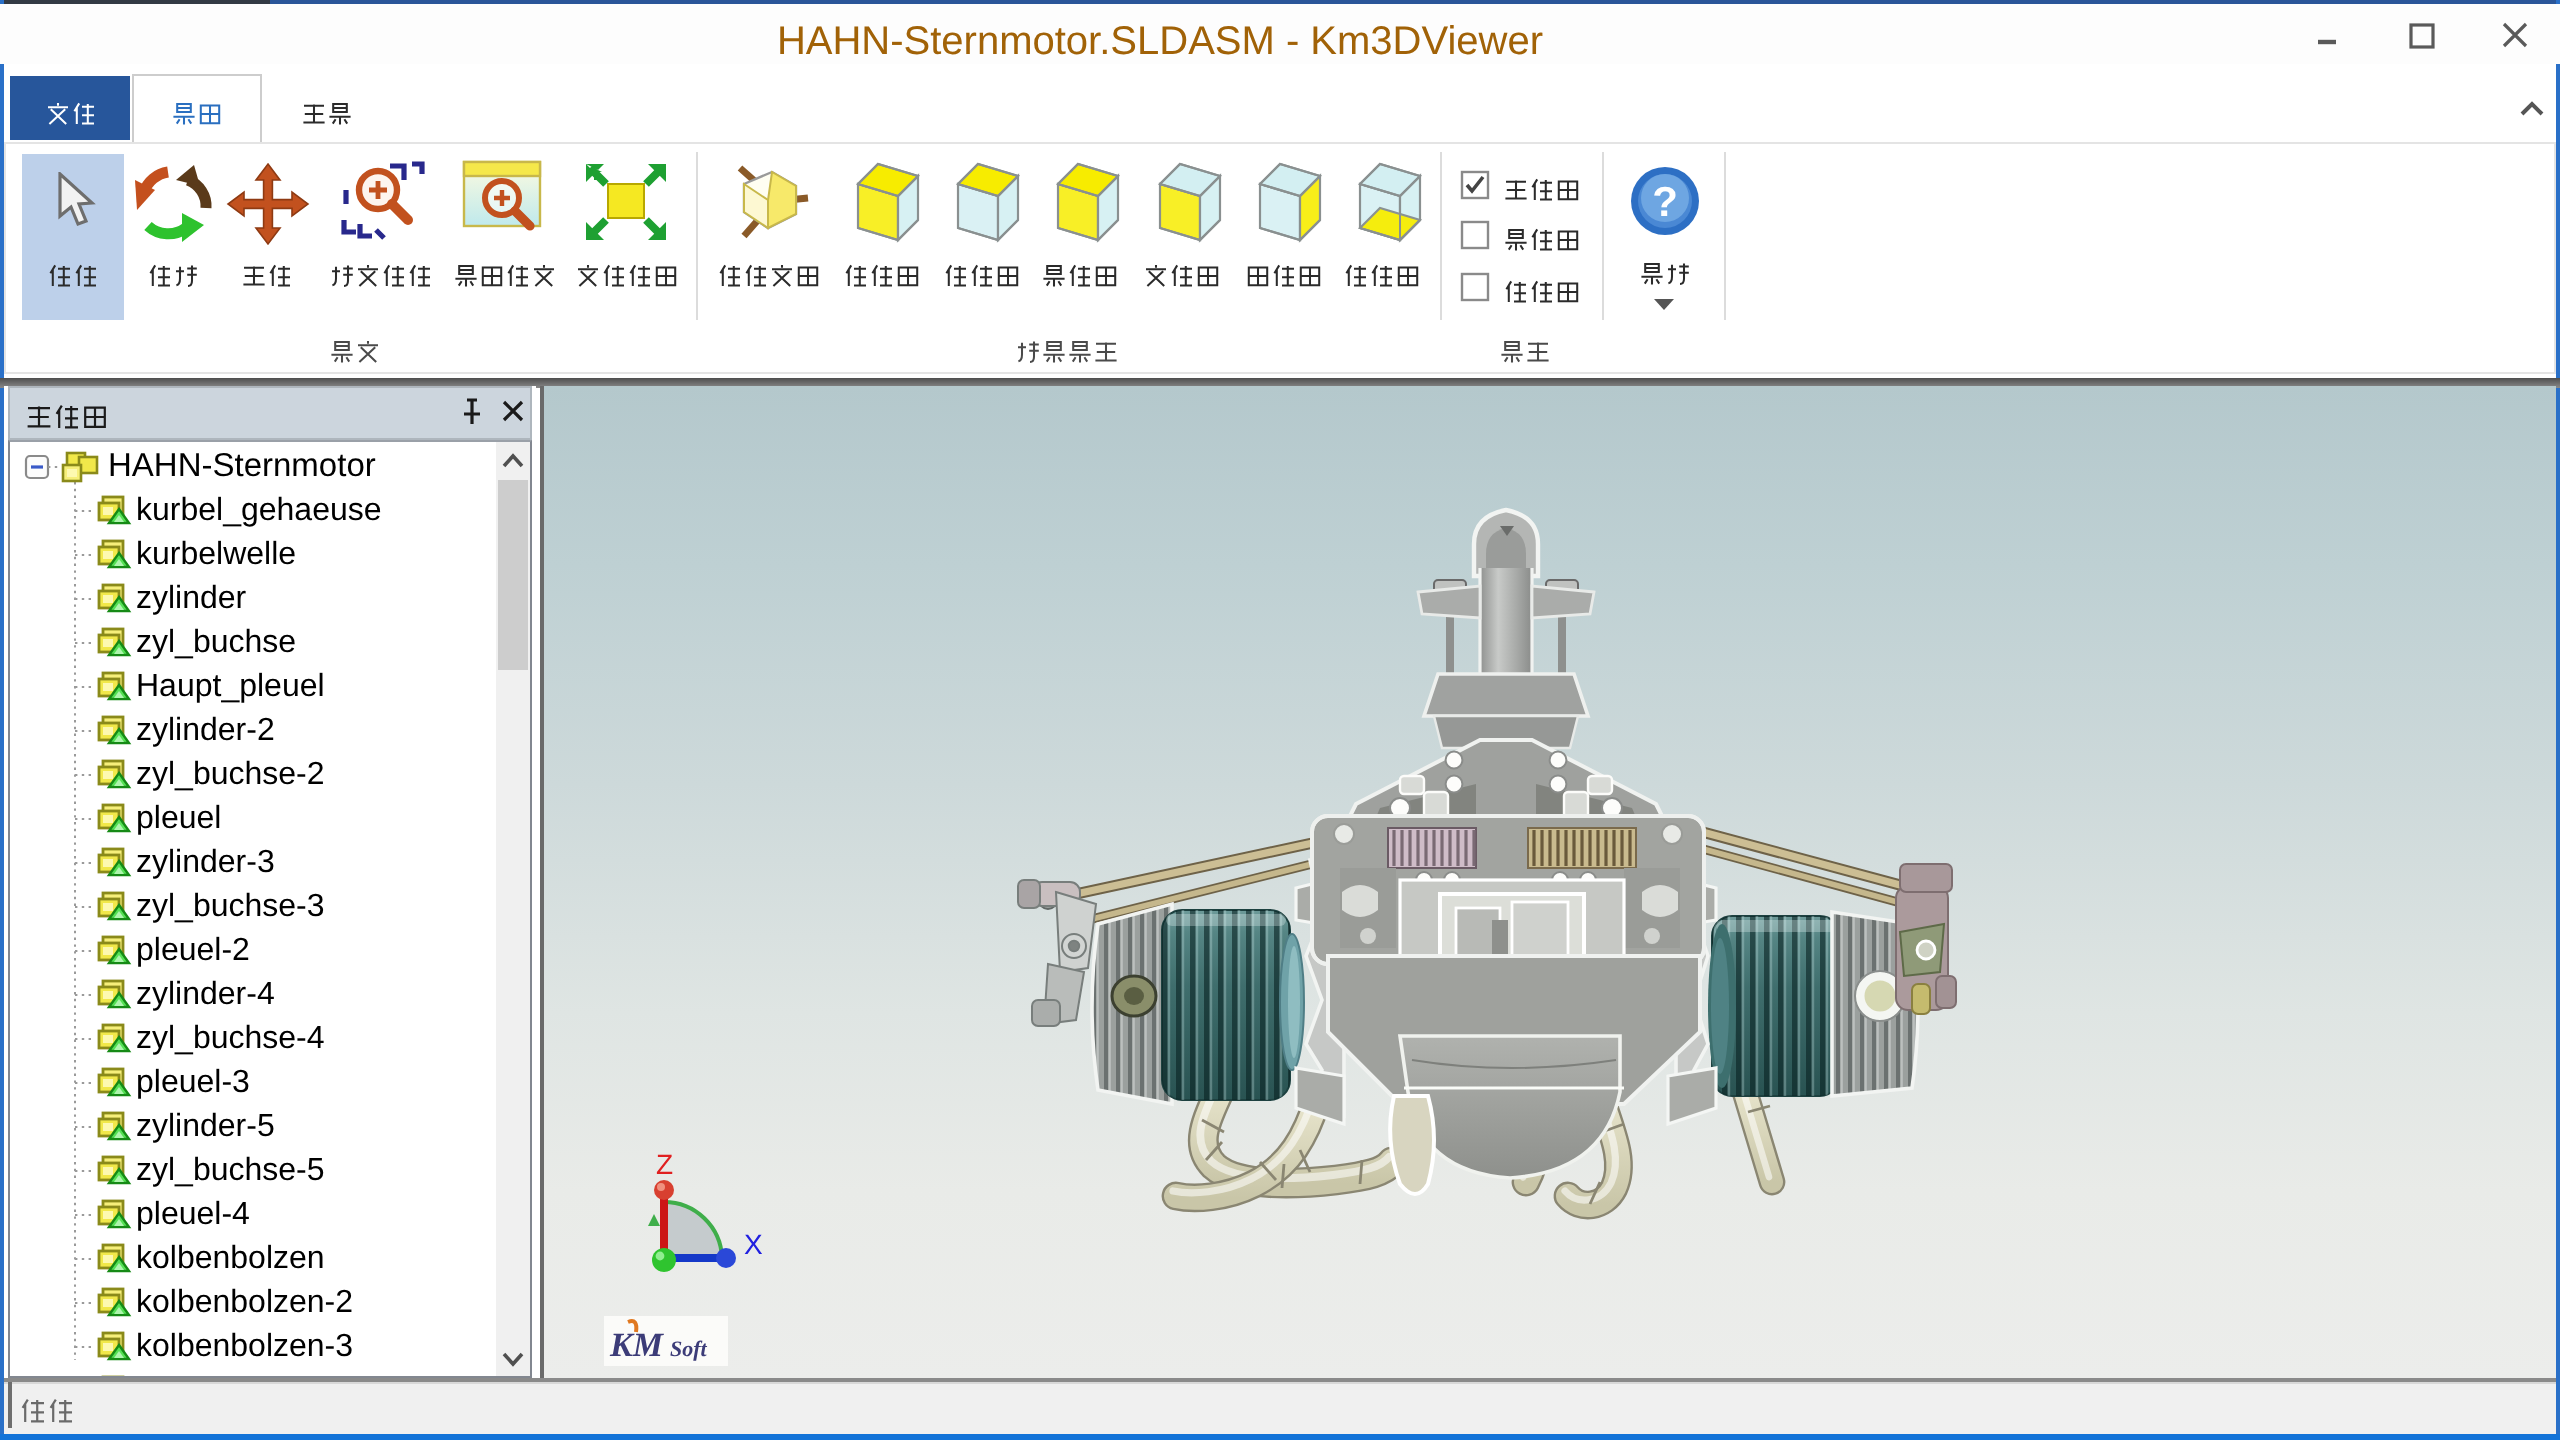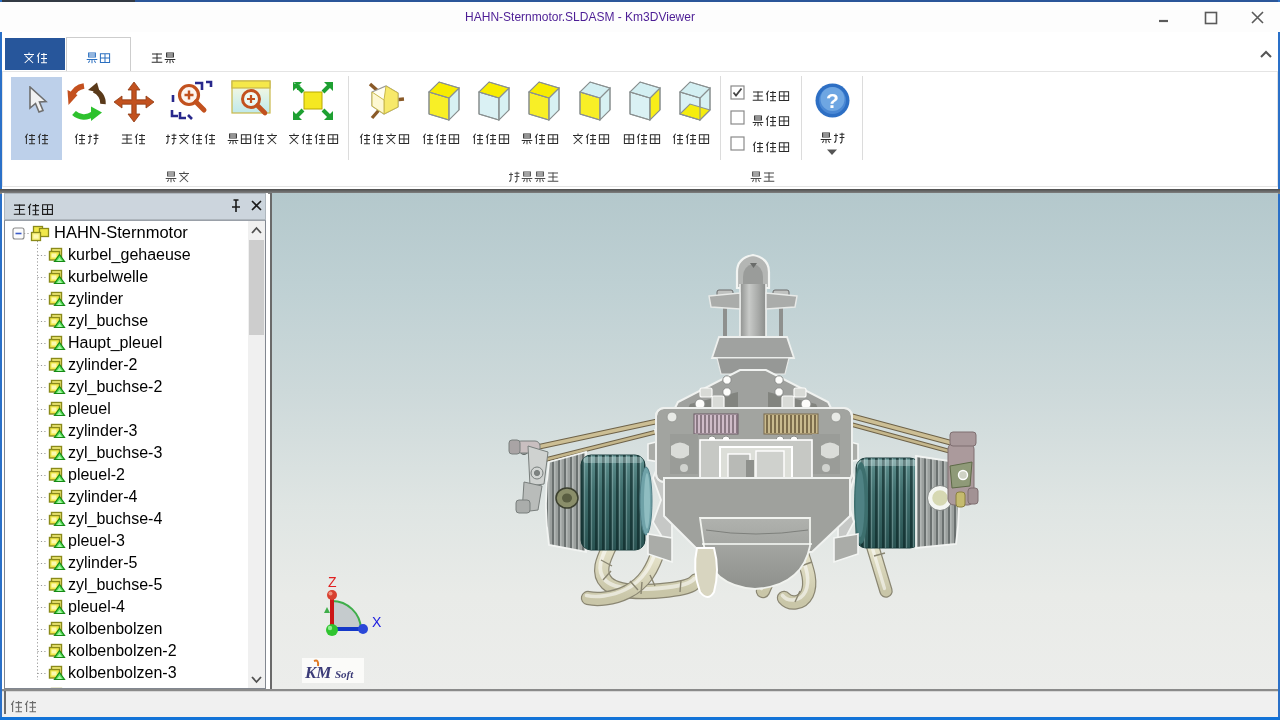--- a/index.html
+++ b/index.html
@@ -7,21 +7,21 @@
 #win{position:relative;width:1280px;height:720px;background:#fff}
 </style></head><body>
 <div id="win">
     <div class="abs" style="left:0;top:0;width:1280px;height:2px;background:#2a5699"></div>
     <div class="abs" style="left:0;top:0;width:135px;height:2px;background:#333a44"></div>
     <div class="abs" style="left:135px;top:0;width:80px;height:3px;background:#2a5699"></div>
     <div class="abs" style="left:0;top:0;width:2px;height:720px;background:#2a70c8"></div>
     <div class="abs" style="left:1278px;top:0;width:2px;height:720px;background:#2a70c8"></div>
     <div class="abs" style="left:0;top:717px;width:1280px;height:3px;background:#1273d8"></div>
     <div class="abs" style="left:0;top:2px;width:1280px;height:30px;background:#fdfdfd"></div>
-    <div class="abs" style="left:360px;top:10px;width:440px;height:18px;font-size:12px;color:#4c1d95;text-align:center">HAHN-Sternmotor.SLDASM - Km3DViewer</div>
+    <div class="abs" style="left:360px;top:10px;width:440px;height:18px;font-size:20px;color:#a16207;text-align:center">HAHN-Sternmotor.SLDASM - Km3DViewer</div>
     <svg class="abs" style="left:1140px;top:8px" width="132" height="20" viewBox="0 0 132 20">
 <path d="M19,13 H28" stroke="#5a5a5a" stroke-width="2.2" fill="none"></path>
 <rect x="65.5" y="4.5" width="11" height="11" fill="none" stroke="#5a5a5a" stroke-width="1.6"></rect>
 <path d="M112,4 L123,15 M123,4 L112,15" stroke="#5a5a5a" stroke-width="1.6" fill="none"></path>
 </svg>
     <div class="abs" style="left:5px;top:38px;width:60px;height:32px;background:#27569b"></div>
     <div class="abs" style="left:23px;top:48px"><svg width="25" height="12" viewBox="0 0 25 12" style="vertical-align:middle;position:relative;top:0px">
         <path transform="translate(0,0)" d="M6.0,0.5 V1.9 M1.0,2.6 H11.0 M2.4,3.6 L10.1,11.0 M9.6,3.6 L1.7,11.0" fill="none" stroke="#ffffff" stroke-width="1.02"></path>
         <path transform="translate(13,0)" d="M3.6,0.7 L1.2,4.6 M2.4,2.6 V11.0 M5.0,2.4 H11.0 M7.9,1.0 V11.0 M5.0,6.6 H11.0 M5.0,10.8 H11.0" fill="none" stroke="#ffffff" stroke-width="1.02"></path>
       </svg></div>

